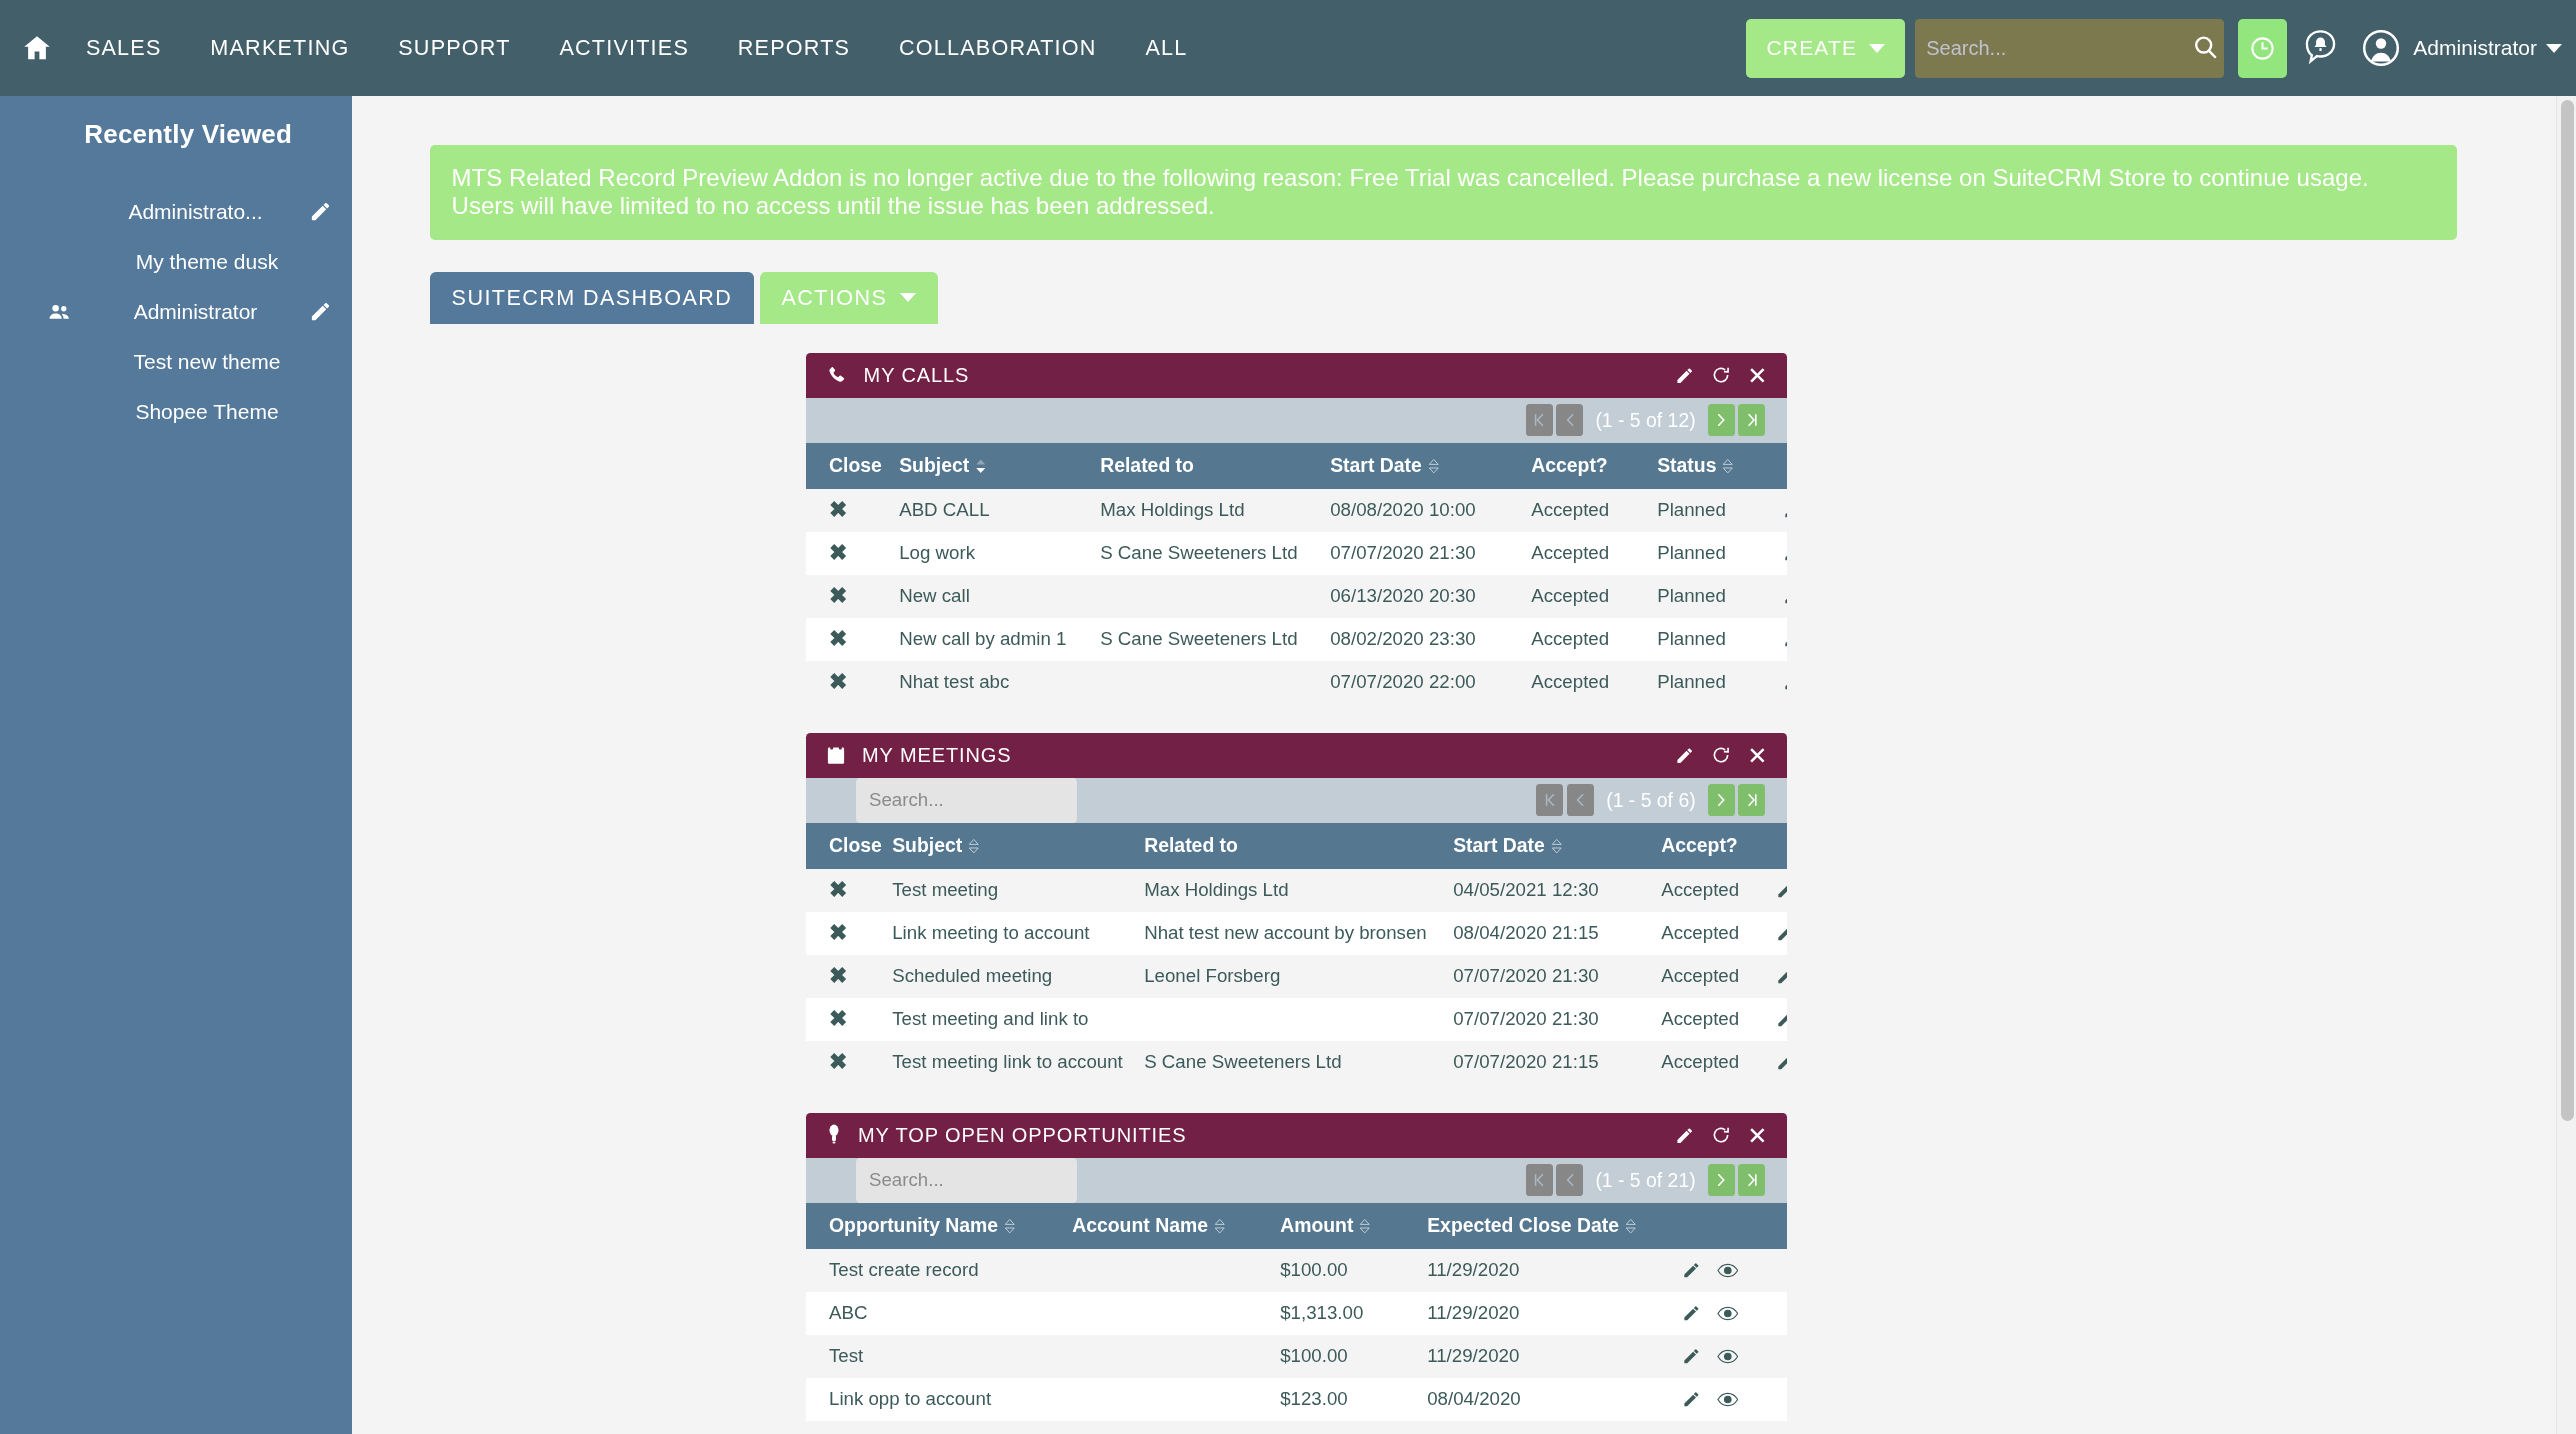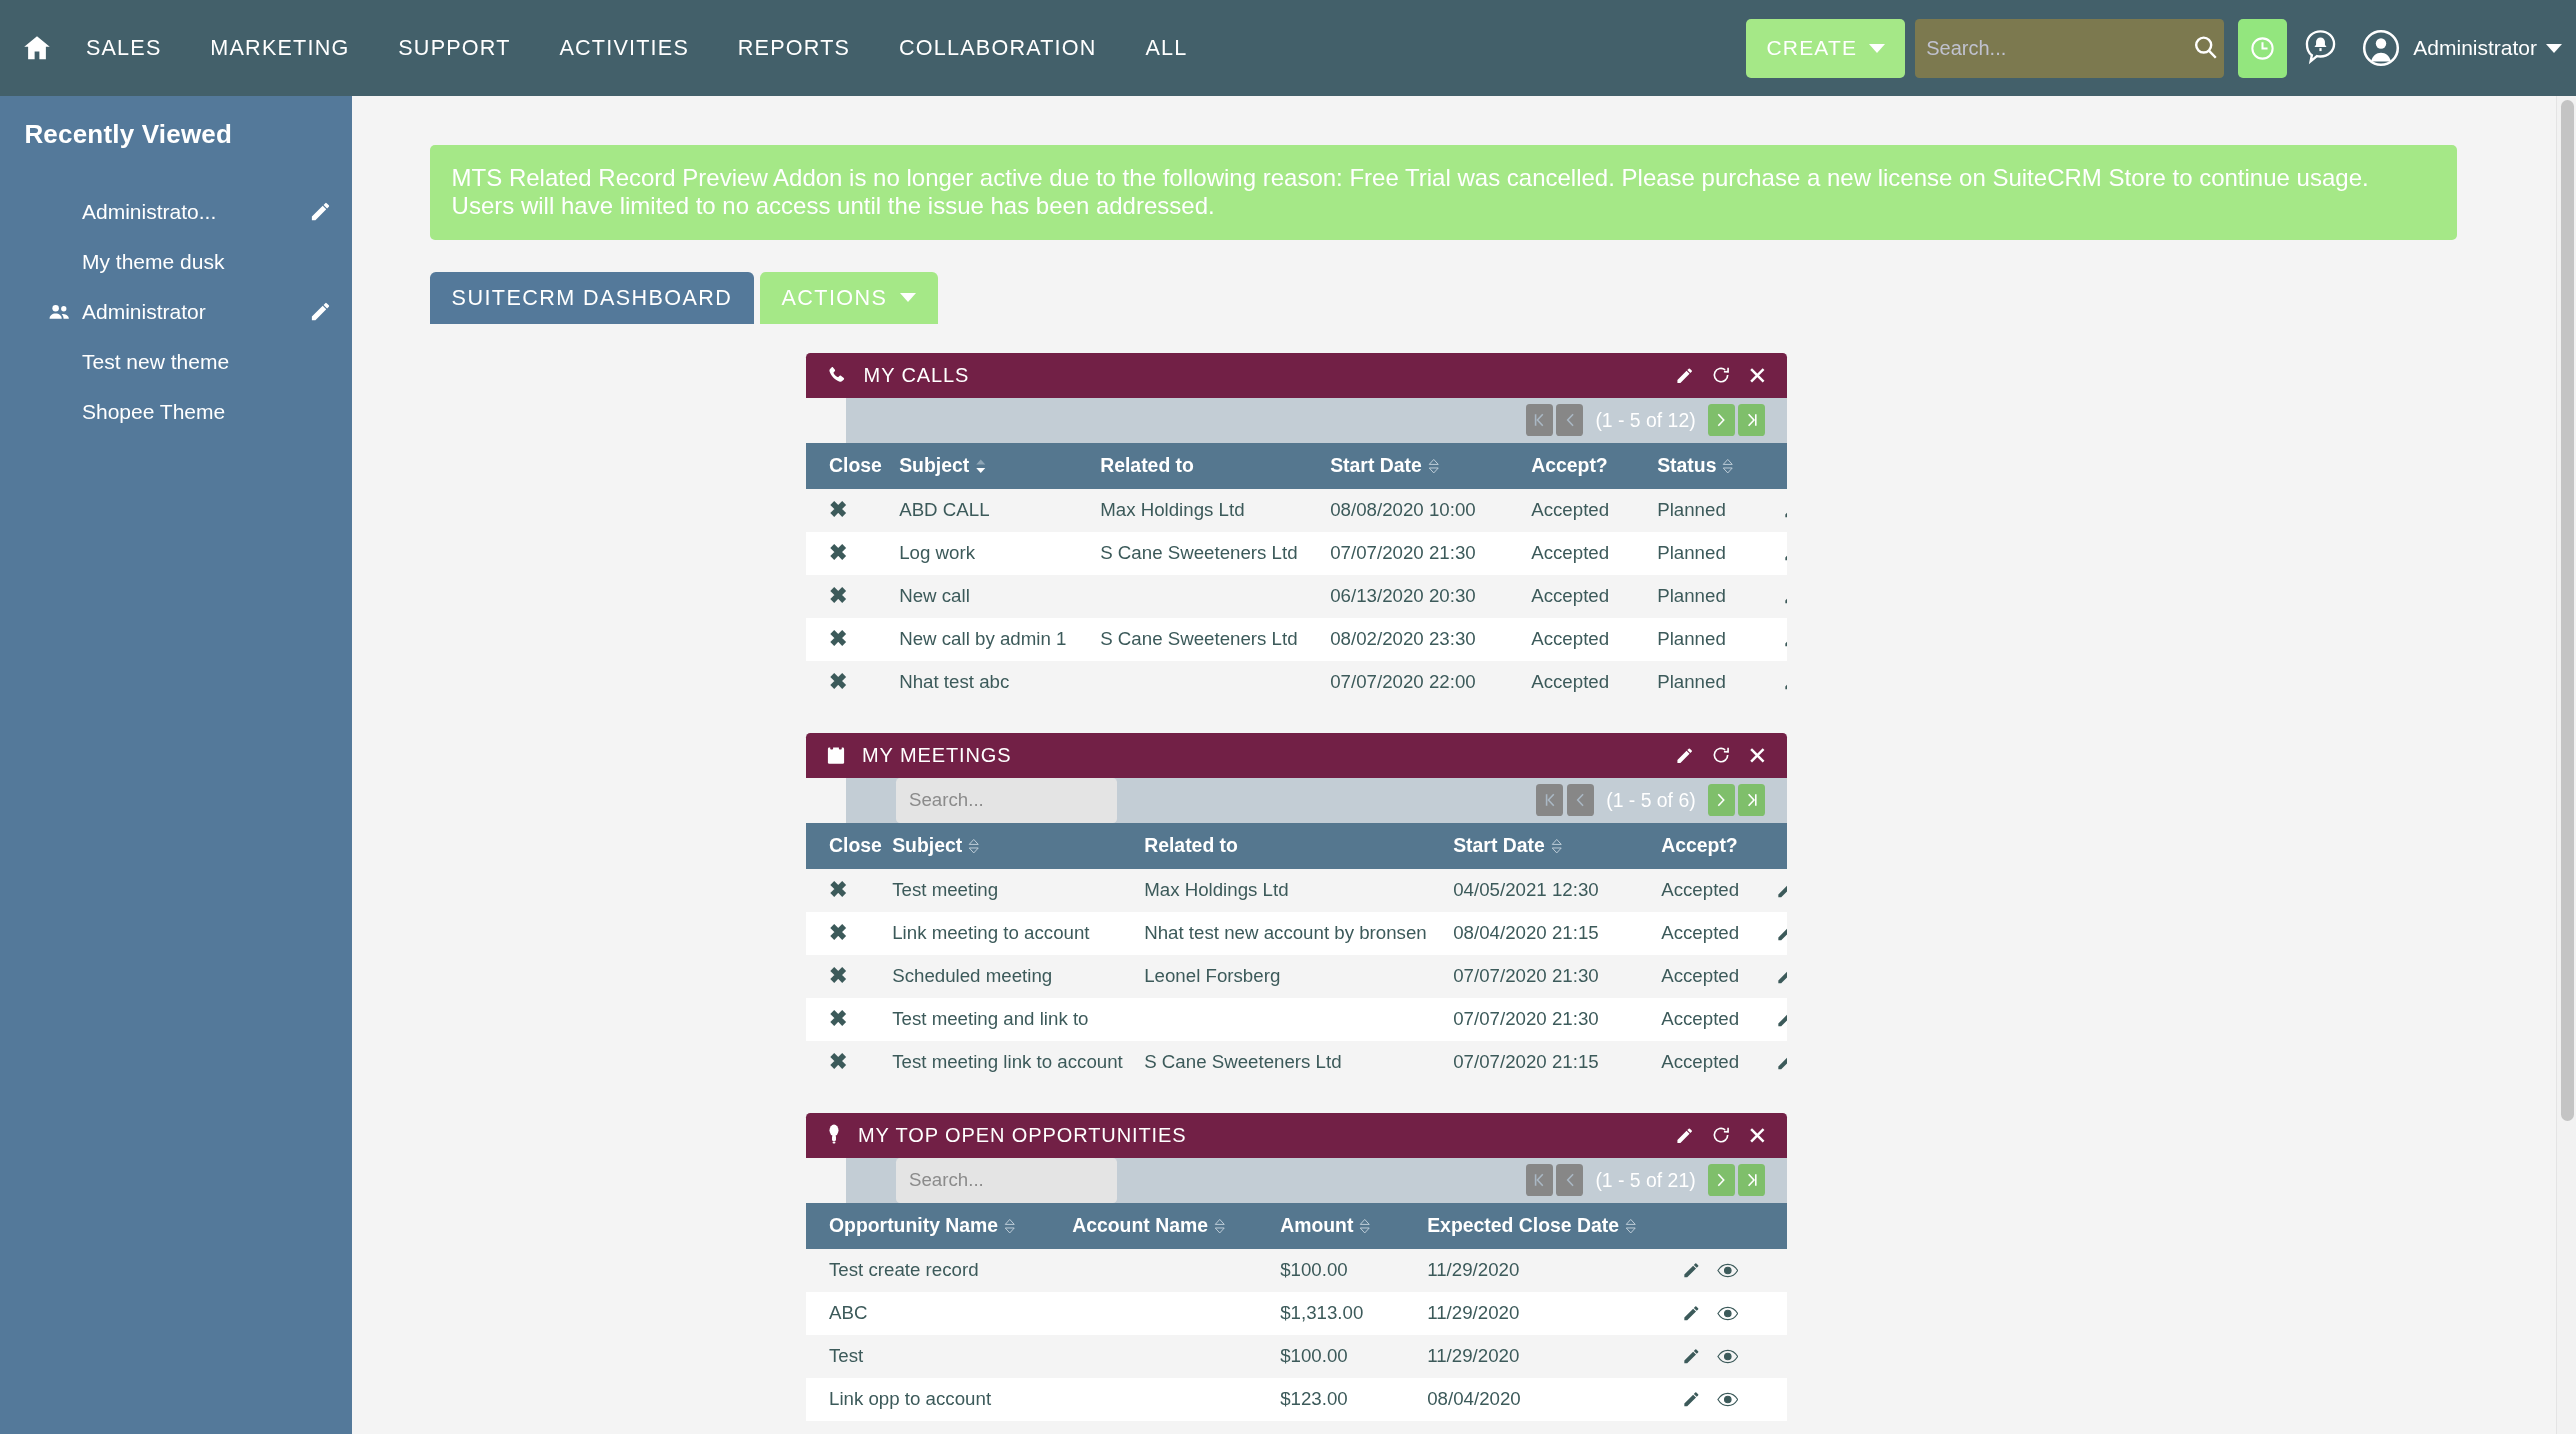--- a/index.html
+++ b/index.html
@@ -60,20 +60,21 @@
   }
   .admin-label {
     color: #ffffff; font-size: 21px; margin-left: 5.8px; white-space: nowrap;
     display: flex; align-items: center; gap: 8.6px; cursor: pointer;
   }
 
   
   .sidebar {
     position: absolute; top: 96px; left: 0; width: 352px; height: 1338px;
     background: #54799a;
+    text-align: center;
   }
   .sidebar-title {
     color: #ffffff; font-size: 26px; font-weight: bold;
     padding: 23px 0 0 24.4px; letter-spacing: 0.2px;
   }
   .sidebar-list { margin-top: 37px; }
   .sb-item {
     display: flex; align-items: center; height: 50px;
     padding: 0 20px 0 27px; cursor: pointer; position: relative; margin-left: 20px;
   }
@@ -114,21 +115,20 @@
   }
   .dl-title {
     font-size: 20px; letter-spacing: 0.9px; margin-left: 16px; font-weight: 400;
   }
   .dl-actions { margin-left: auto; display: flex; align-items: center; gap: 17px; }
   .dl-actions span { cursor: pointer; display: flex; align-items: center; }
 
   .dl-toolbar {
     background: #c3cdd5; min-height: 45px; display: flex; align-items: center;
     padding: 0 21.6px 0 50px;
-    margin-left: 40px;
   }
   .dl-search {
     width: 221px; height: 45px; background: #e4e4e4; border: none;
     border-radius: 4.3px; padding: 0 13px; font-size: 18.7px; color: #555;
     font-family: "Liberation Sans", sans-serif; outline: none;
   }
   .dl-search::placeholder { color: #8b8b8b; }
   .pager { margin-left: auto; display: flex; align-items: center; gap: 3.6px; }
   .pg-btn {
     width: 27px; height: 32px; border-radius: 3.6px;

